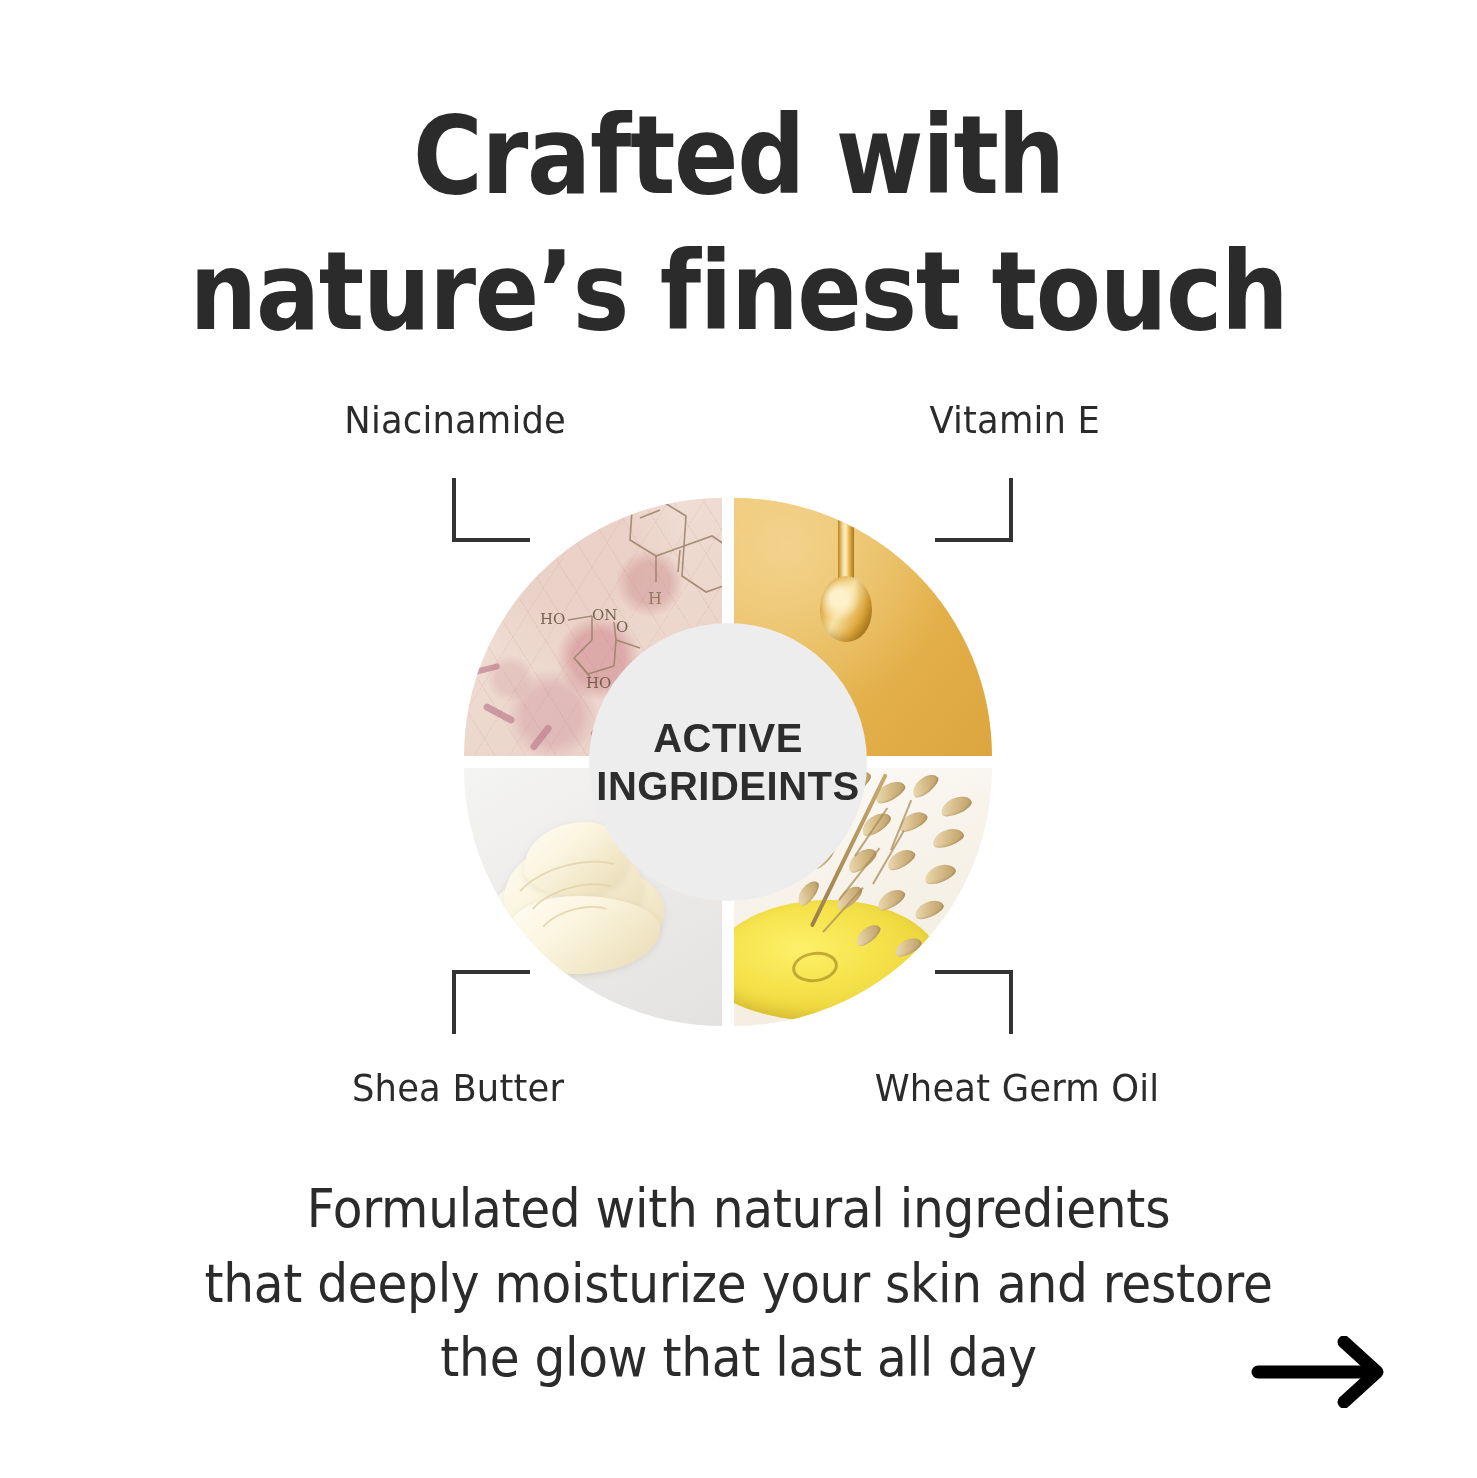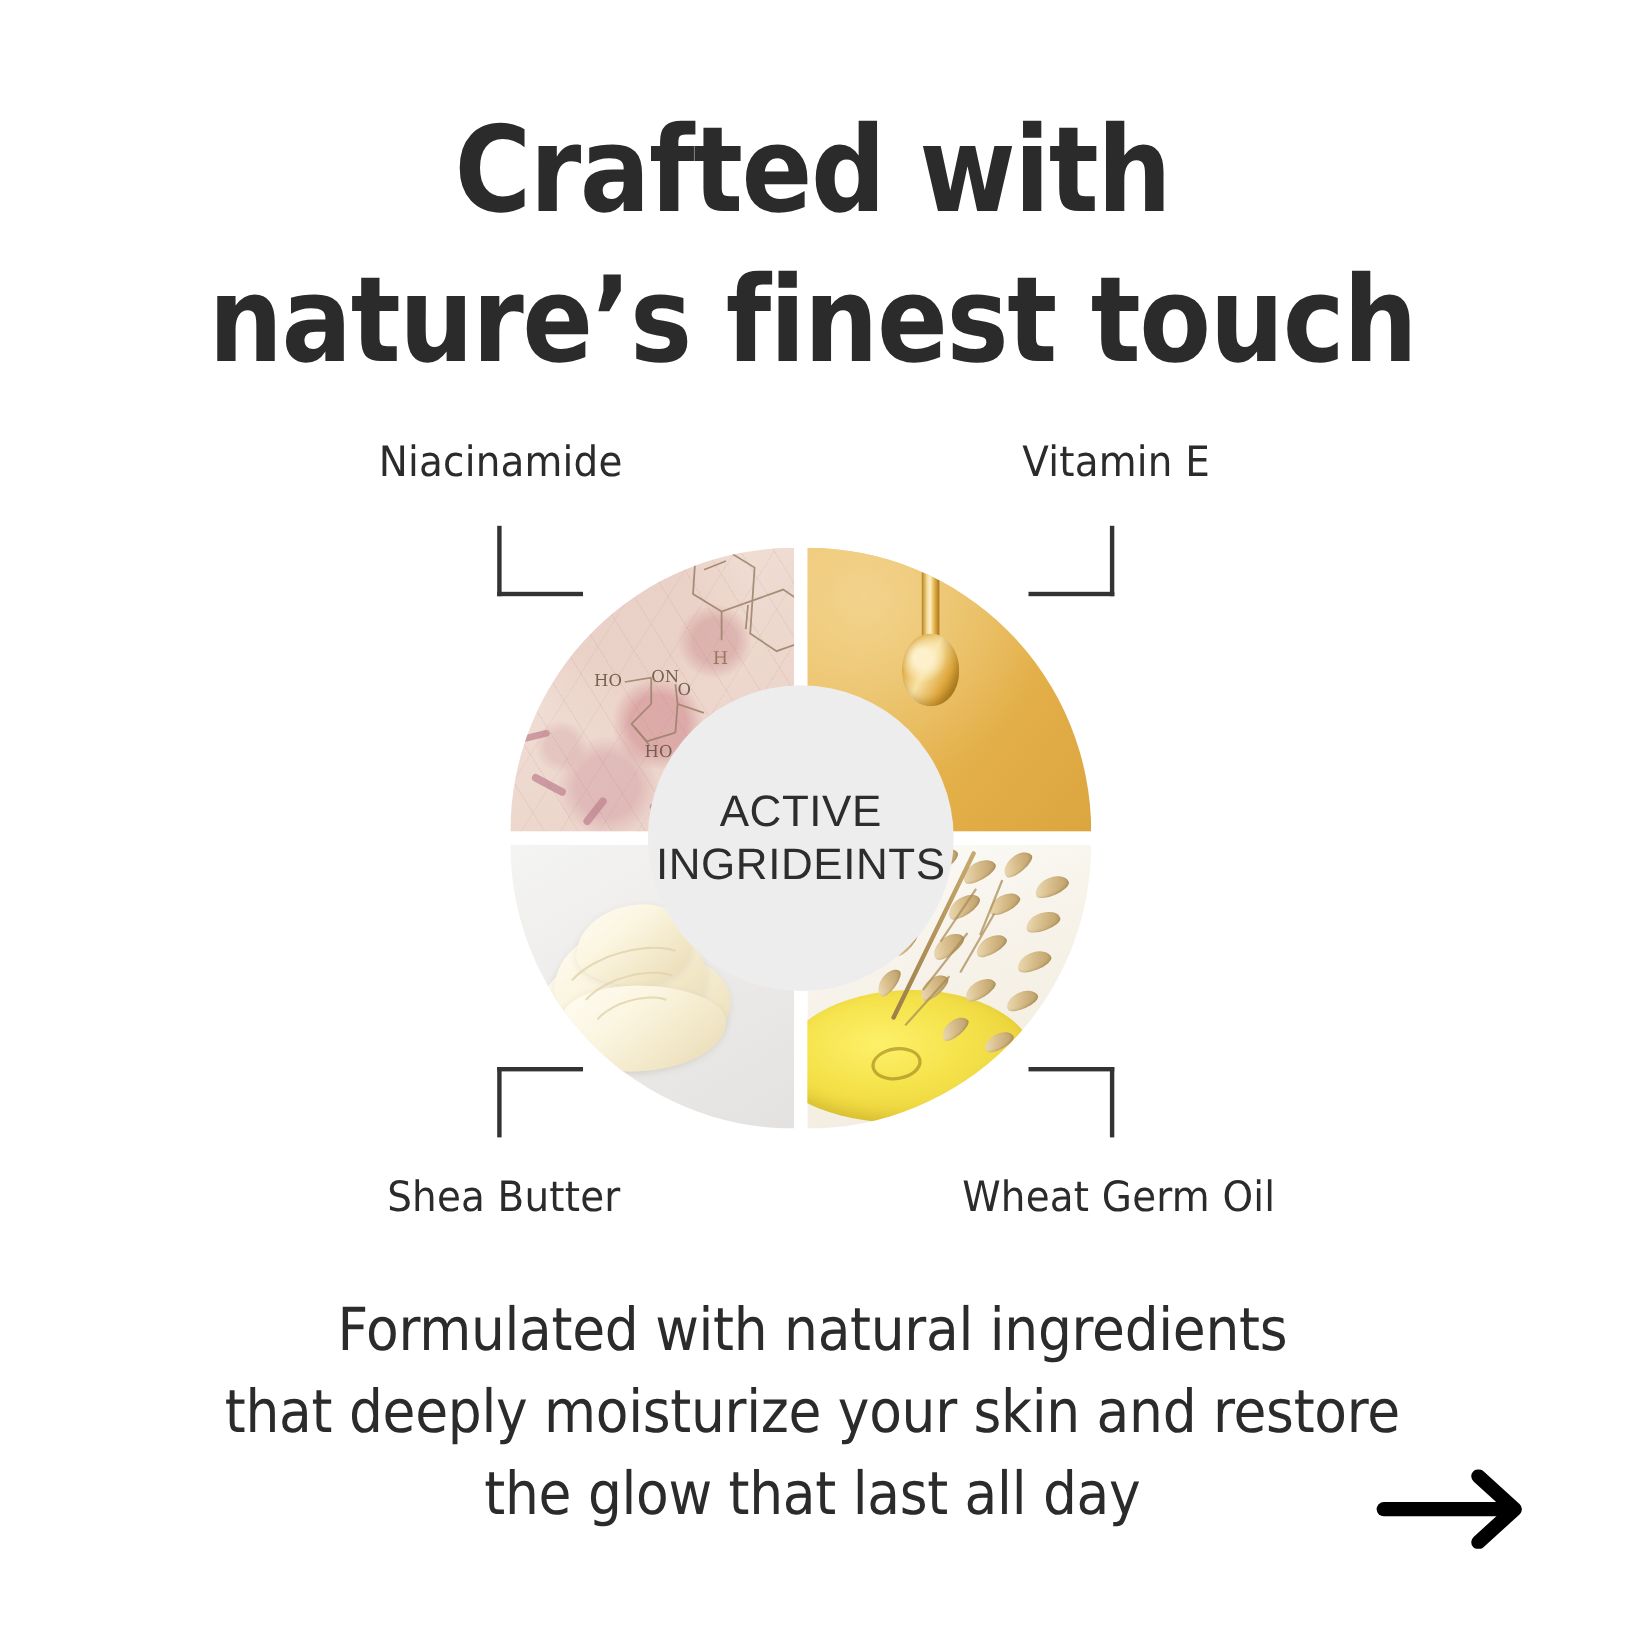--- a/index.html
+++ b/index.html
@@ -195,21 +195,21 @@
     background:#eeeded;
     display:flex;
     align-items:center;
     justify-content:center;
     pointer-events:auto;
   }
   .center-label {
     text-align:center;
     color:#2d2d2d;
     font-family:"Liberation Sans", sans-serif;
-    font-weight:400;
+    font-weight:700;
     font-size:40px;
     line-height:1.20;
     letter-spacing:0.5px;
     white-space:pre-line;
   }
 
   
   .ing-label {
     position:absolute;
     color:#2b2b2b;

